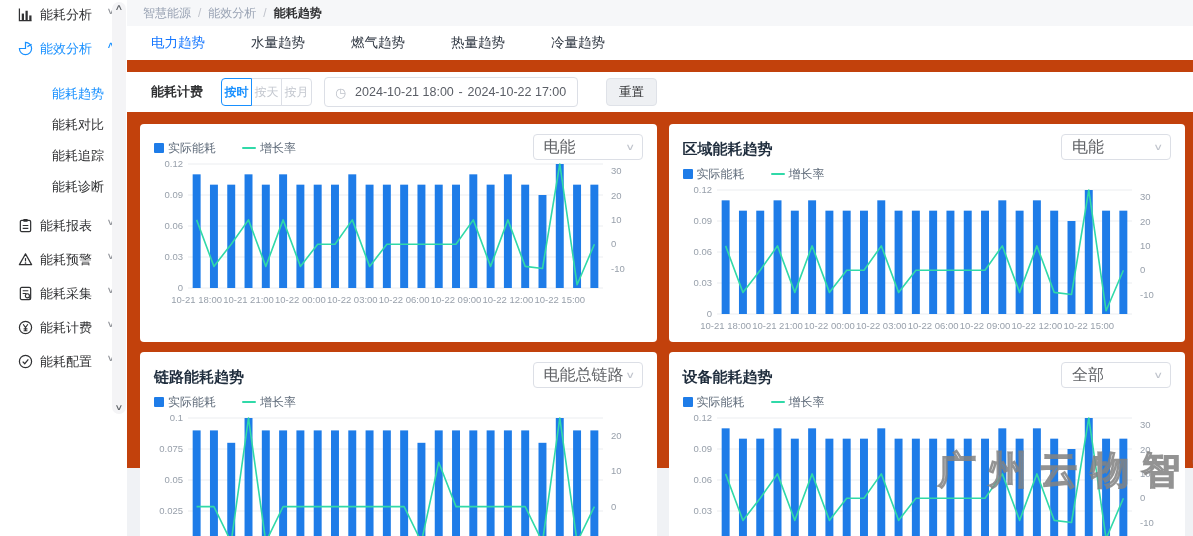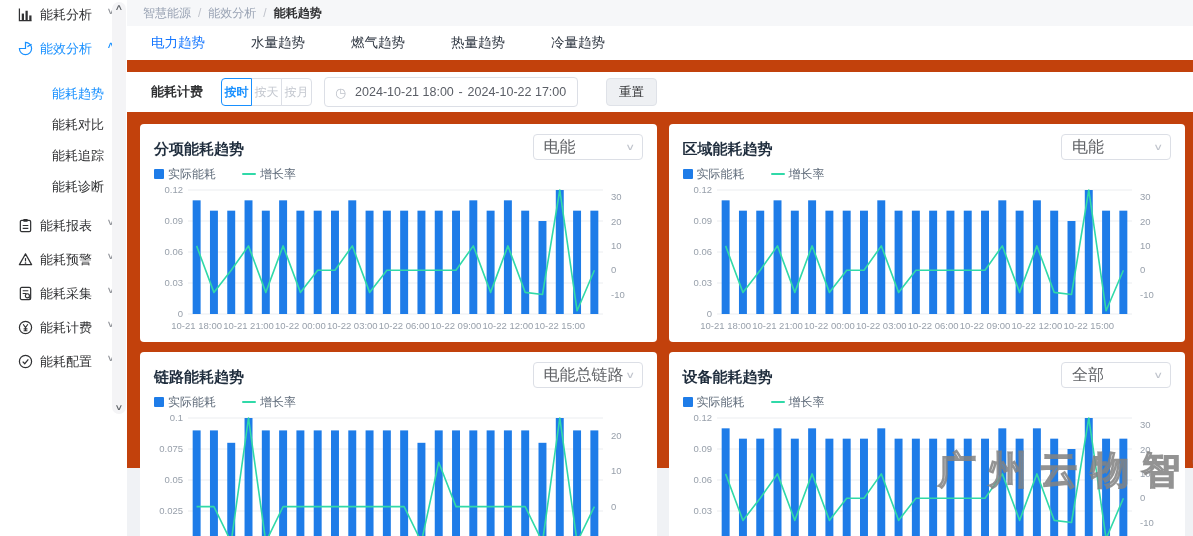--- a/index.html
+++ b/index.html
@@ -182,21 +182,20 @@
       <span class="date-val">2024-10-21 18:00</span>
       <span class="date-sep">-</span>
       <span class="date-val">2024-10-22 17:00</span>
     </div>
     <button class="reset-btn">重置</button>
   </div>
 
   <div class="charts-grid">
 
     <section class="panel">
-      <h3 class="panel-title">分项能耗趋势</h3>
       <div class="select">
         <span class="sel-val">电能</span>
         <span class="sel-arrow">∨</span>
       </div>
       <div class="legend">
         <span class="legend-item">
             <span class="legend-swatch-bar"></span>
             <span>实际能耗</span>
           </span>
         <span class="legend-item">

